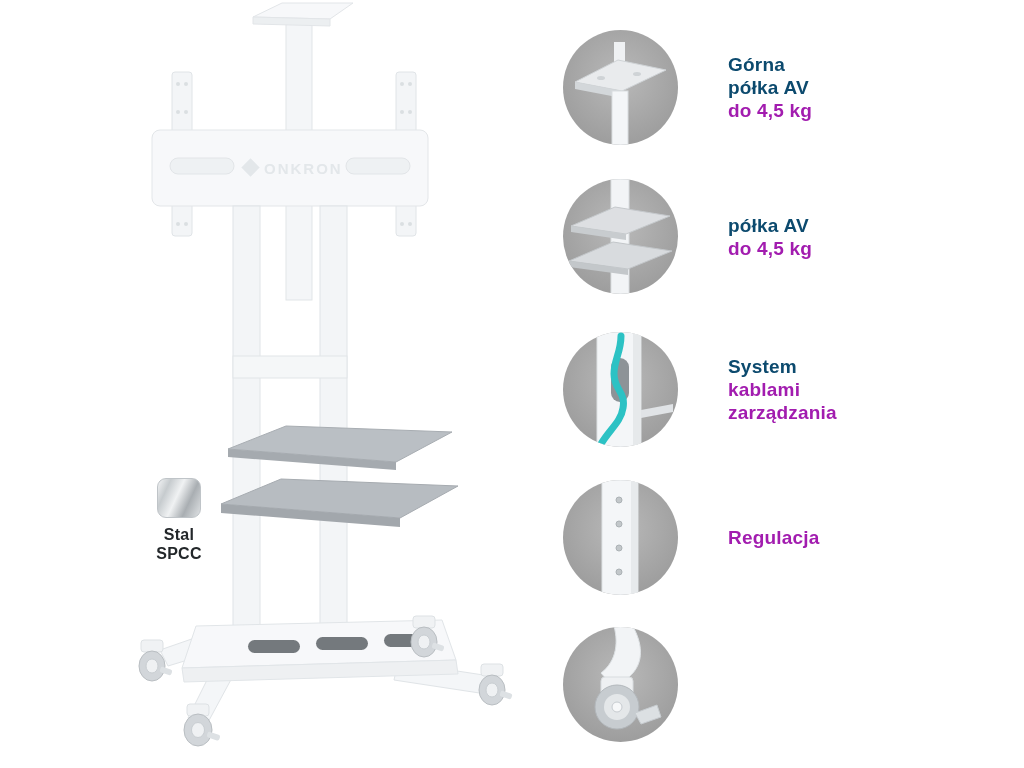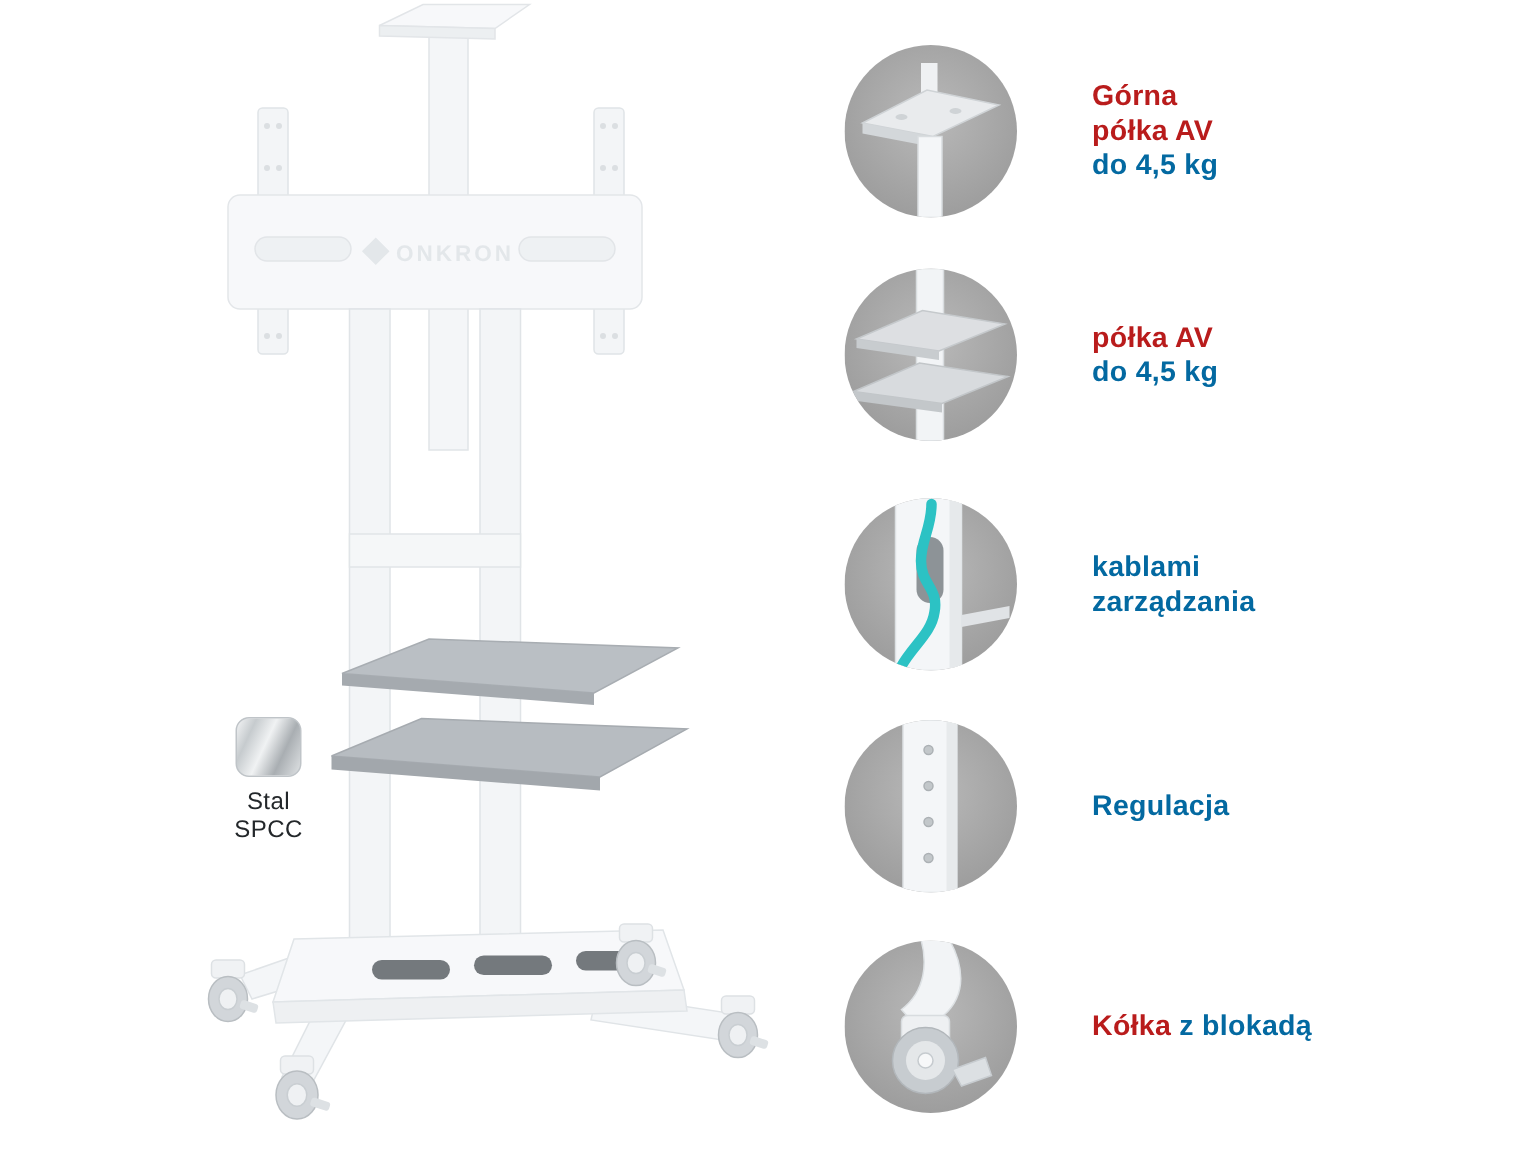--- a/index.html
+++ b/index.html
@@ -4,29 +4,29 @@
 <style>
   *{margin:0;padding:0;box-sizing:border-box}
   html,body{width:1024px;height:768px;background:#ffffff;font-family:"Liberation Sans",sans-serif;}
   .canvas{position:relative;width:1024px;height:768px;background:#ffffff;overflow:hidden}
 
   .stand{position:absolute;left:0;top:0;width:560px;height:768px}
 
   .material{position:absolute;left:146px;top:478px;width:66px;text-align:center}
   .swatch{width:44px;height:40px;margin:0 auto 7px;border-radius:9px;border:1px solid #bfc4c8;
     background:linear-gradient(115deg,#f4f5f6 0%,#c6cbce 22%,#f0f2f3 45%,#a9aeb2 70%,#dfe2e4 100%)}
-  .mat-line{font-size:16px;font-weight:400;color:#23272a;line-height:19px;letter-spacing:.3px}
+  .mat-line{font-size:16px;font-weight:700;color:#23272a;line-height:19px;letter-spacing:.3px}
 
   .feature{position:absolute;left:563px;display:flex;align-items:center;gap:50px}
   .photo{width:115px;height:115px;flex:0 0 115px}
   .photo svg{width:115px;height:115px;display:block}
   .ftext{min-width:250px}
   .fl{font-size:19px;font-weight:600;line-height:23px;letter-spacing:.2px}
-  .dark{color:#b91c1c}
-  .accent{color:#0369a1}
+  .dark{color:#0c4a6e}
+  .accent{color:#a21caf}
 </style>
 </head>
 <body>
 
 <div class="canvas">
 
   <svg class="stand" viewBox="0 0 560 768" aria-hidden="true">
 
     <rect x="286" y="10" width="26" height="290" fill="#f4f6f8" stroke="#e1e5e8"></rect>
 
@@ -215,20 +215,21 @@
         <g clip-path="url(#c3)">
           <rect x="34" y="0" width="44" height="115" fill="#f4f6f8" stroke="#dde1e4"></rect>
           <rect x="70" y="0" width="8" height="115" fill="#e6e9eb"></rect>
           <rect x="48" y="26" width="18" height="44" rx="9" fill="#8d9397"></rect>
           <path d="M58,4 C58,20 51,28 51,42 C51,58 63,60 60,76 C58,90 46,98 38,112" stroke="#2cc2c4" stroke-width="7" fill="none" stroke-linecap="round"></path>
           <path d="M78,78 L110,72 L110,80 L78,86 Z" fill="#e0e3e6"></path>
         </g>
       </svg>
     </div>
     <div class="ftext">
+      <div class="fl dark">System</div>
       <div class="fl accent">kablami</div>
       <div class="fl accent">zarządzania</div>
     </div>
   </div>
 
   <div class="feature" style="top:480px">
     <div class="photo">
       <svg viewBox="0 0 115 115">
         <defs>
           <radialGradient id="g4" cx="50%" cy="42%" r="65%">
@@ -271,21 +272,15 @@
         <g clip-path="url(#c5)">
           <path d="M68,-4 C80,16 82,36 66,50 L52,62 L38,46 C54,34 56,14 50,-4 Z" fill="#f2f4f6" stroke="#dde1e4"></path>
           <rect x="38" y="50" width="32" height="20" rx="4" fill="#eef0f2" stroke="#d8dcdf"></rect>
           <circle cx="54" cy="80" r="22" fill="#c7ccd0" stroke="#b2b7bb"></circle>
           <circle cx="54" cy="80" r="13" fill="#e4e7e9"></circle>
           <circle cx="54" cy="80" r="5" fill="#f7f8f9" stroke="#c6cbcf"></circle>
           <path d="M72,86 L94,78 L98,90 L78,97 Z" fill="#dce0e3" stroke="#c7ccd0"></path>
         </g>
       </svg>
     </div>
-    <div class="ftext">
-      <div class="fl">
-        <span class="dark">Kółka</span>
-        <span class="accent">z blokadą</span>
-      </div>
-    </div>
   </div>
 
 </div>
 
 </body></html>

